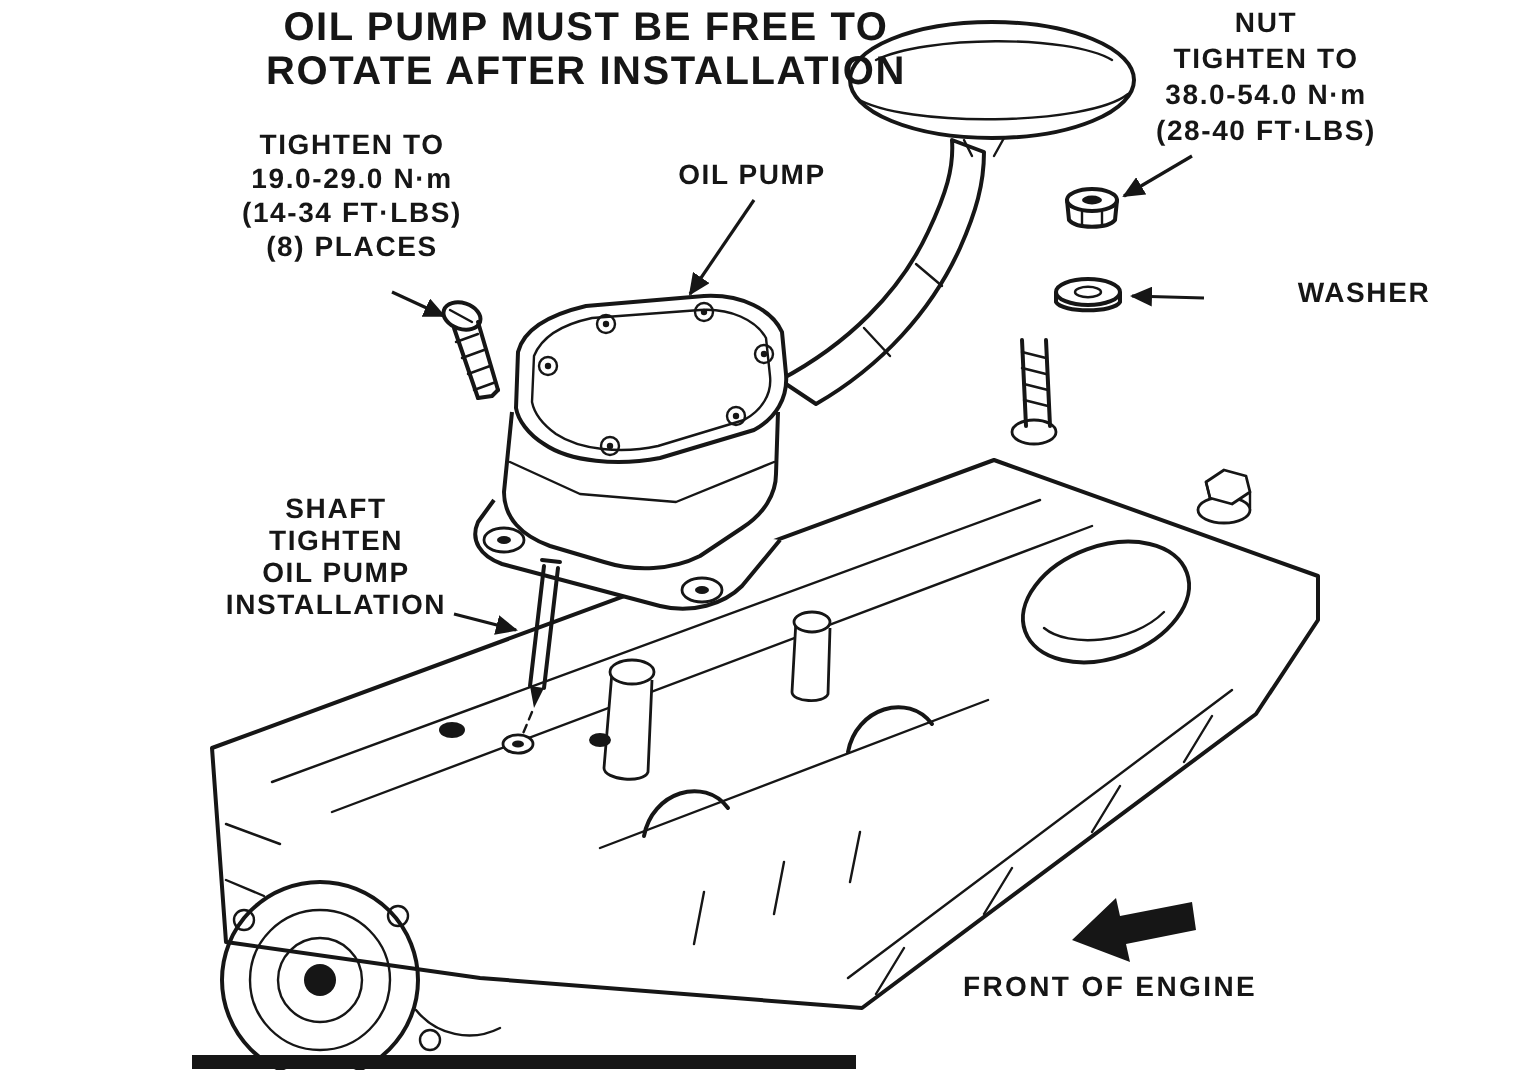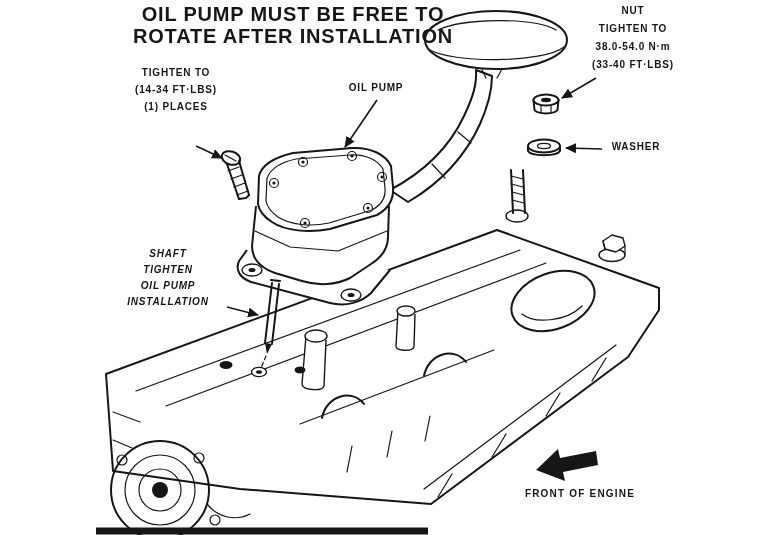--- a/index.html
+++ b/index.html
@@ -1,19 +1,19 @@
 <!DOCTYPE html>
 <html><head>
 <meta charset="utf-8">
 <style>
   html,body{margin:0;padding:0;background:#ffffff;}
   .stage{position:relative;width:770px;height:535px;background:#ffffff;overflow:hidden;
          font-family:"Liberation Sans",sans-serif;color:#161616;}
   .stage svg{position:absolute;left:0;top:0;}
-  .lbl{position:absolute;text-align:center;font-weight:bold;font-size:10px;line-height:17px;
+  .lbl{position:absolute;text-align:center;font-weight:bold;font-size:14px;line-height:17px;
        letter-spacing:.8px;white-space:nowrap;color:#161616;}
   .lbl.big{font-size:20px;line-height:22px;letter-spacing:.8px;}
   .lbl.caps{letter-spacing:1.2px;}
   
   .ln{fill:none;stroke:#161616;stroke-width:2;stroke-linecap:round;stroke-linejoin:round;}
   .tn{fill:none;stroke:#161616;stroke-width:1.2;stroke-linecap:round;stroke-linejoin:round;}
   .fw{fill:#ffffff;stroke:#161616;stroke-width:2;stroke-linejoin:round;}
   .fw1{fill:#ffffff;stroke:#161616;stroke-width:1.4;stroke-linejoin:round;}
   .fb{fill:#161616;stroke:none;}
   .ldr{fill:none;stroke:#161616;stroke-width:1.6;}
@@ -152,35 +152,36 @@
 
   <div class="lbl big" style="left:128px;top:3px;width:330px;">
     <div>OIL PUMP MUST BE FREE TO</div>
     <div>ROTATE AFTER INSTALLATION</div>
   </div>
 
   <div class="lbl" style="left:548px;top:2px;width:170px;line-height:18px;">
     <div>NUT</div>
     <div>TIGHTEN TO</div>
     <div>38.0-54.0 N·m</div>
-    <div>(33-40 FT·LBS)</div>
+    <div>(28-40 FT·LBS)</div>
   </div>
 
   <div class="lbl" style="left:82px;top:64px;width:188px;">
     <div>TIGHTEN TO</div>
+    <div>19.0-29.0 N·m</div>
     <div>(14-34 FT·LBS)</div>
-    <div>(1) PLACES</div>
+    <div>(8) PLACES</div>
   </div>
 
   <div class="lbl" style="left:328px;top:79px;width:96px;">OIL PUMP</div>
 
-  <div class="lbl" style="left:592px;top:138px;width:88px;">WASHER</div>
+  <div class="lbl" style="left:638px;top:138px;width:88px;">WASHER</div>
 
-  <div class="lbl" style="left:104px;top:246px;width:128px;line-height:16px;font-style:italic;">
+  <div class="lbl" style="left:104px;top:246px;width:128px;line-height:16px;">
     <div>SHAFT</div>
     <div>TIGHTEN</div>
     <div>OIL PUMP</div>
     <div>INSTALLATION</div>
   </div>
 
-  <div class="lbl caps" style="left:490px;top:485px;width:180px;text-align:center;">FRONT OF ENGINE</div>
+  <div class="lbl caps" style="left:465px;top:485px;width:180px;text-align:center;">FRONT OF ENGINE</div>
 
 </div>
 
 </body></html>

